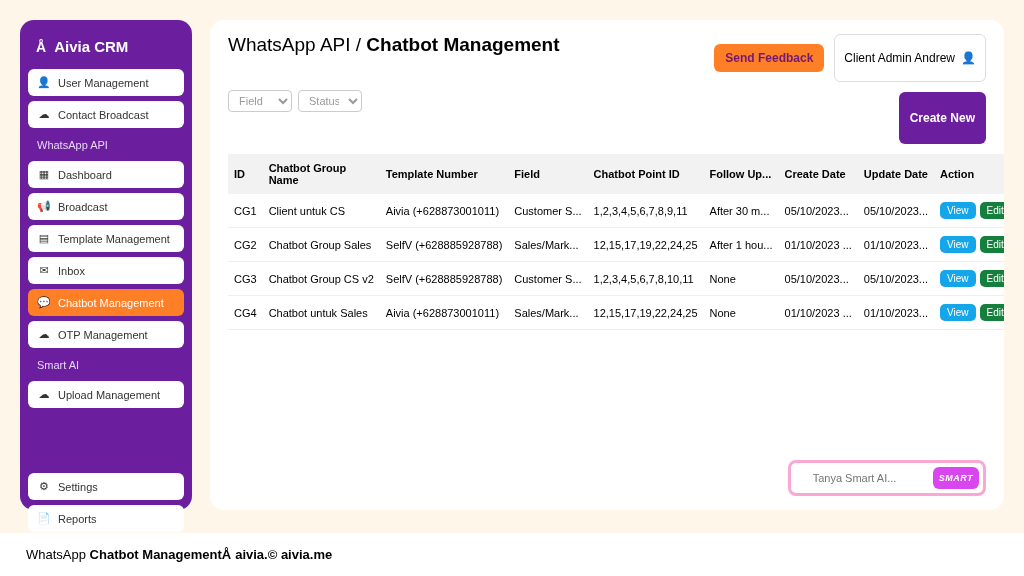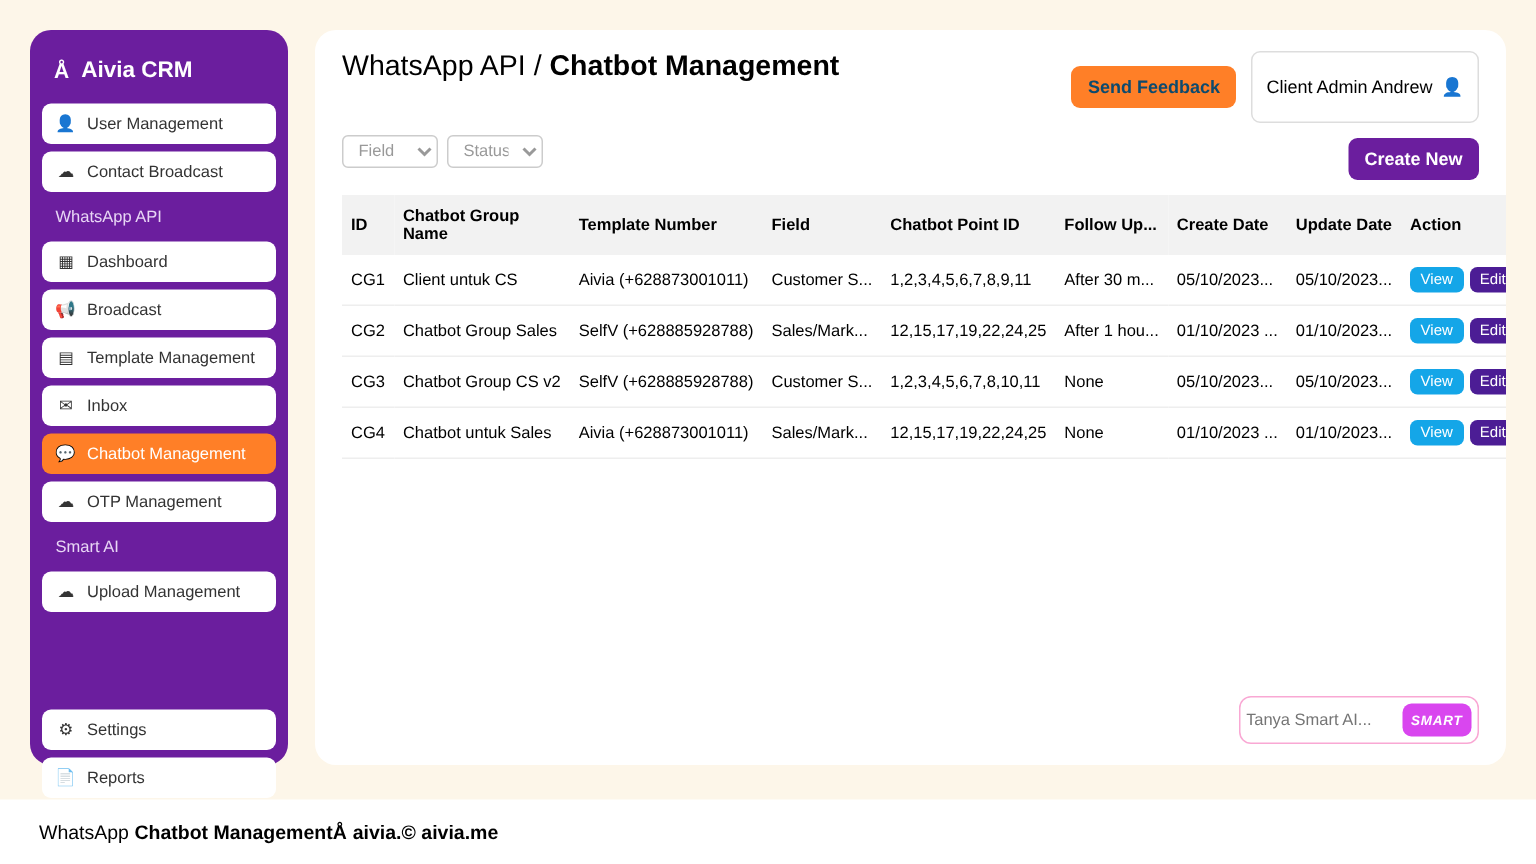--- a/index.html
+++ b/index.html
@@ -11,42 +11,42 @@
 .nav-item { background: #fff; color: #333; border-radius: 6px; padding: 7px 9px; font-size: 11px; margin-bottom: 5px; display: flex; align-items: center; gap: 7px; cursor: pointer; }
 .nav-item.active { background: #ff7f27; color: #fff; }
 .nav-item.plain { background: transparent; color: #e8d6f5; margin-bottom: 4px; padding: 6px 9px; cursor: default; }
 .nav-item .icn { width: 14px; text-align: center; font-size: 11px; }
 .nav-item.settingsgap { margin-top: 60px; }
 .main { flex: 1; background: #fff; border-radius: 14px; padding: 14px 18px; position: relative; overflow: hidden; }
 .mainhead { display: flex; align-items: flex-start; justify-content: space-between; }
 .breadcrumb { font-size: 19px; font-weight: 400; }
 .breadcrumb b { font-weight: 800; }
 .headright { display: flex; gap: 10px; align-items: center; }
-.btn-feedback { background: #ff7f27; color: #0c4a6e; border: none; border-radius: 6px; padding: 7px 11px; font-size: 12px; font-weight: 600; cursor: pointer; }
+.btn-feedback { background: #ff7f27; color: #701a75; border: none; border-radius: 6px; padding: 7px 11px; font-size: 12px; font-weight: 600; cursor: pointer; }
 .userbox { border: 1px solid #ddd; border-radius: 6px; padding: 16px 9px; font-size: 12px; display: flex; align-items: center; gap: 6px; }
 .filters { margin-top: 8px; display: flex; gap: 6px; }
 .filters select { font-size: 11px; padding: 3px 6px; border: 1px solid #ccc; border-radius: 4px; color: #999; width: 64px; background: #fff; }
 .createrow { display: flex; justify-content: flex-end; margin-top: -20px; }
-.btn-create { background: #6b1e9e; color: #fff; border: none; border-radius: 6px; padding: 7px 11px; font-size: 12px; font-weight: 600; cursor: pointer; }
+.btn-create { background: #6b1e9e; color: #fff; border: none; border-radius: 6px; padding: 19px 11px; font-size: 12px; font-weight: 600; cursor: pointer; }
 table { width: 100%; border-collapse: collapse; margin-top: 10px; font-size: 11px; }
 thead th { text-align: left; background: #f2f2f2; padding: 8px 6px; font-weight: 700; }
 tbody td { padding: 8px 6px; border-bottom: 1px solid #eee; white-space: nowrap; overflow: hidden; text-overflow: ellipsis; }
 .col-id { width: 4%; }
 .col-name { width: 14%; }
 .col-wa { width: 15%; }
 .col-field { width: 10%; }
 .col-point { width: 14%; }
 .col-follow { width: 9%; }
 .col-create { width: 10%; }
 .col-update { width: 10%; }
 .col-action { width: 18%; }
 .pill { display: inline-block; color: #fff; border-radius: 5px; padding: 3px 7px; font-size: 10px; margin-right: 4px; cursor: pointer; }
 .pill.view { background: #14a6e8; }
-.pill.edit { background: #4c1d95; }
-.smartbox { position: absolute; right: 18px; bottom: 14px; display: flex; align-items: center; gap: 4px; border: 1px solid #f9a8d4; border-radius: 8px; padding: 4px 4px 4px 4px; }
+.pill.edit { background: #15803d; }
+.smartbox { position: absolute; right: 18px; bottom: 14px; display: flex; align-items: center; gap: 20px; border: 3px solid #f9a8d4; border-radius: 8px; padding: 4px 4px 4px 22px; }
 .smartbox input { border: none; outline: none; font-size: 11px; width: 100px; color: #999; background: transparent; }
 .smartbox .smartbtn { background: #d946ef; color: #fff; font-size: 9px; font-weight: 700; border-radius: 6px; padding: 6px 6px; letter-spacing: 0.5px; font-style: italic; }
 .footer { position: absolute; left: 0; right: 0; bottom: 0; background: #fff; padding: 14px 26px; display: flex; justify-content: flex-start; align-items: center; font-size: 13px; }
 .footer .left { font-weight: 400; }
 .footer .left b { font-weight: 800; }
 .footer .center { font-weight: 800; display: flex; align-items: center; gap: 4px; }
 .footer .right { font-weight: 700; }
 </style>
 </head>
 <body>

